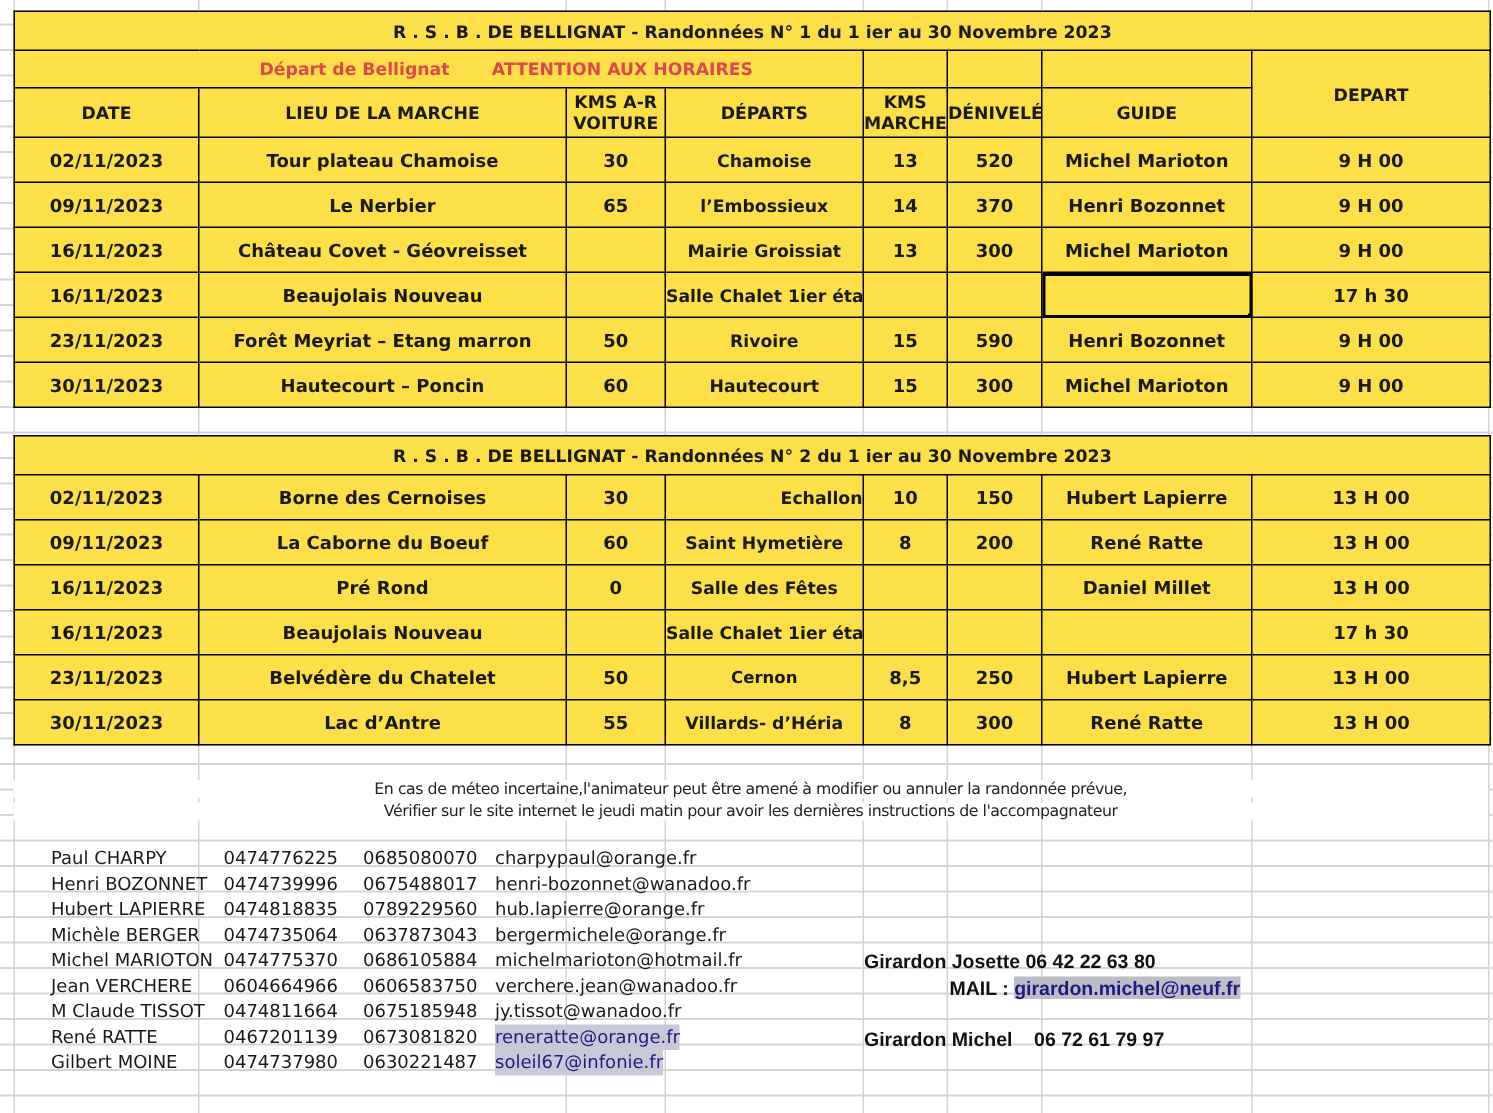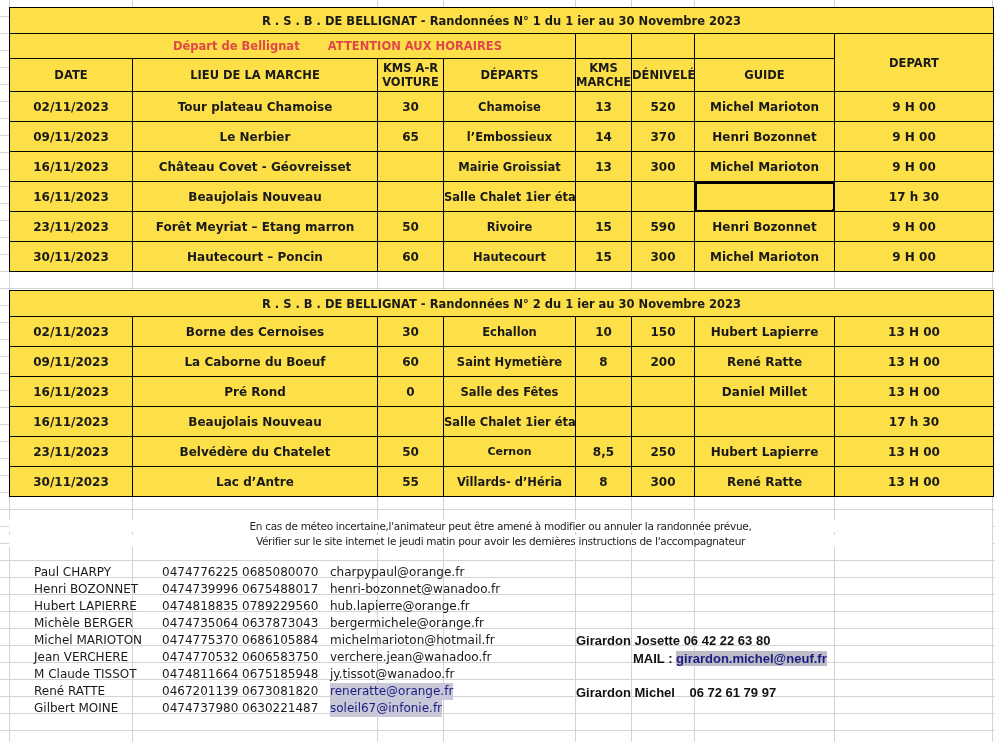--- a/index.html
+++ b/index.html
@@ -16,21 +16,21 @@
   .red{color:#e0474c;font-size:11.5px;}
   .hdr{font-size:11.5px;line-height:14px;}
   .sel{outline:2px solid #000;outline-offset:-2px;position:relative;}
   .sel::after{content:"";position:absolute;right:-3px;bottom:-3px;width:5px;height:5px;background:#000;}
   .note{position:absolute;left:9px;width:983px;text-align:center;font-size:10.5px;color:#222;background:#fff;
     font-family:"DejaVu Sans",sans-serif;letter-spacing:-0.3px;}
   .contacts{position:absolute;left:10px;top:564px;font-family:"DejaVu Sans",sans-serif;font-size:12px;color:#1a1a1a;}
   .crow{height:17px;line-height:17px;position:relative;white-space:nowrap;}
   .crow span{position:absolute;top:0;margin-left:24px;}
   .c-name{left:0;}
-  .c-tel1{left:128px;text-align:center;}
+  .c-tel1{left:115px;text-align:center;}
   .c-tel2{left:208px;}
   .c-mail{left:296px;}
   .hl{background:#c8c8d8;color:#1b1b80;}
   .gir{position:absolute;font-family:"Liberation Sans",sans-serif;font-weight:bold;font-size:13px;color:#111;white-space:nowrap;}
   .gir .mail{background:#bdbdc8;color:#1b1b80;}
 </style>
 </head>
 <body>
 
 <div class="grid"></div>
@@ -157,21 +157,21 @@
   <tbody>
       <tr style="height:26px">
     <td colspan="8" class="title-cell">R . S . B . DE BELLIGNAT  - Randonnées  N° 2  du 1 ier au 30 Novembre 2023</td>
   </tr>
   </tbody>
     <tbody id="t2body">
       <tr style="height: 30px;">
         <td>02/11/2023</td>
         <td>Borne des Cernoises</td>
         <td>30</td>
-        <td style="font-size: 11.5px;">Echallon</td>
+        <td style="font-size: 11.5px; text-align: right;">Echallon</td>
         <td>10</td>
         <td>150</td>
         <td>Hubert Lapierre</td>
         <td>13 H 00</td>
       </tr>
       <tr style="height: 30px;">
         <td>09/11/2023</td>
         <td>La Caborne du Boeuf</td>
         <td>60</td>
         <td style="font-size: 11.5px;">Saint Hymetière</td>
@@ -252,21 +252,21 @@
       <span class="c-mail">bergermichele@orange.fr</span>
     </div>
     <div class="crow">
       <span class="c-name">Michel MARIOTON</span>
       <span class="c-tel1">0474775370</span>
       <span class="c-tel2">0686105884</span>
       <span class="c-mail">michelmarioton@hotmail.fr</span>
     </div>
     <div class="crow">
       <span class="c-name">Jean VERCHERE</span>
-      <span class="c-tel1">0474770532</span>
+      <span class="c-tel1">0604664966</span>
       <span class="c-tel2">0606583750</span>
       <span class="c-mail">verchere.jean@wanadoo.fr</span>
     </div>
     <div class="crow">
       <span class="c-name">M Claude TISSOT</span>
       <span class="c-tel1">0474811664</span>
       <span class="c-tel2">0675185948</span>
       <span class="c-mail">jy.tissot@wanadoo.fr</span>
     </div>
     <div class="crow">

